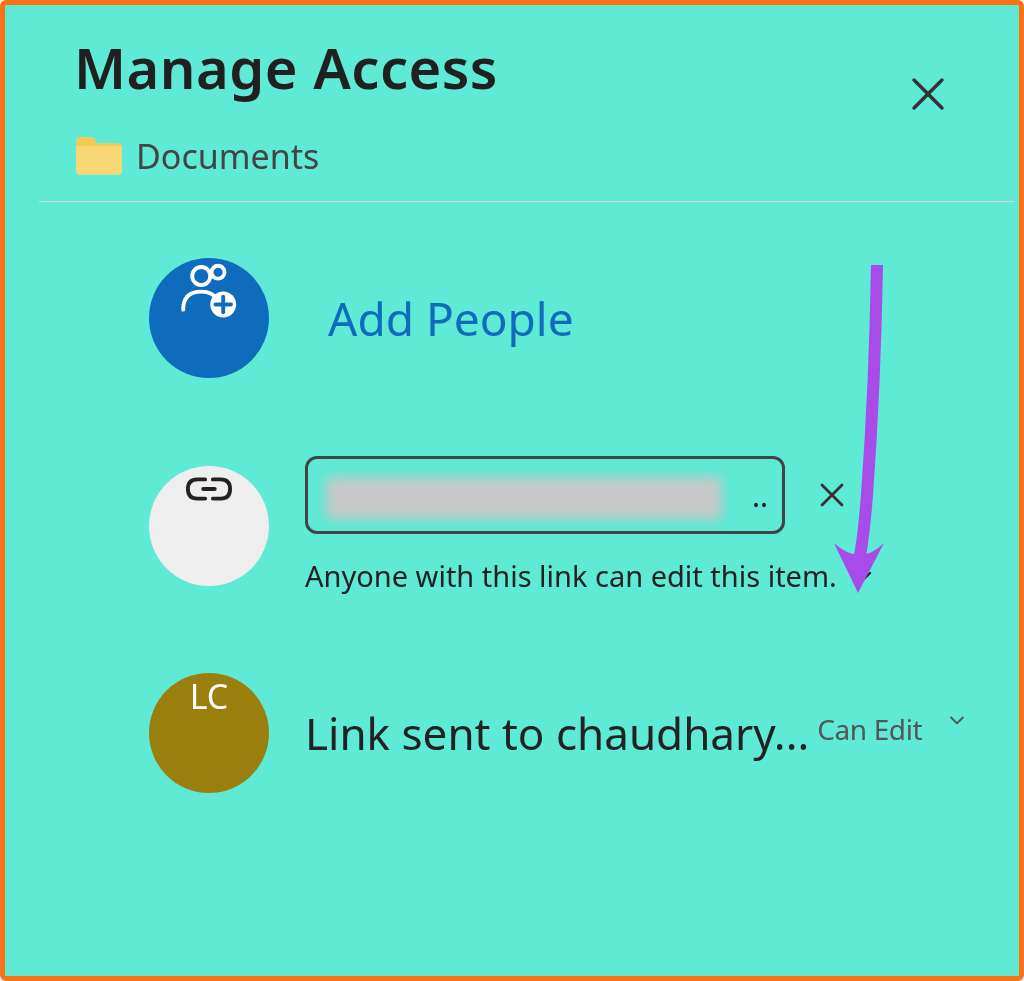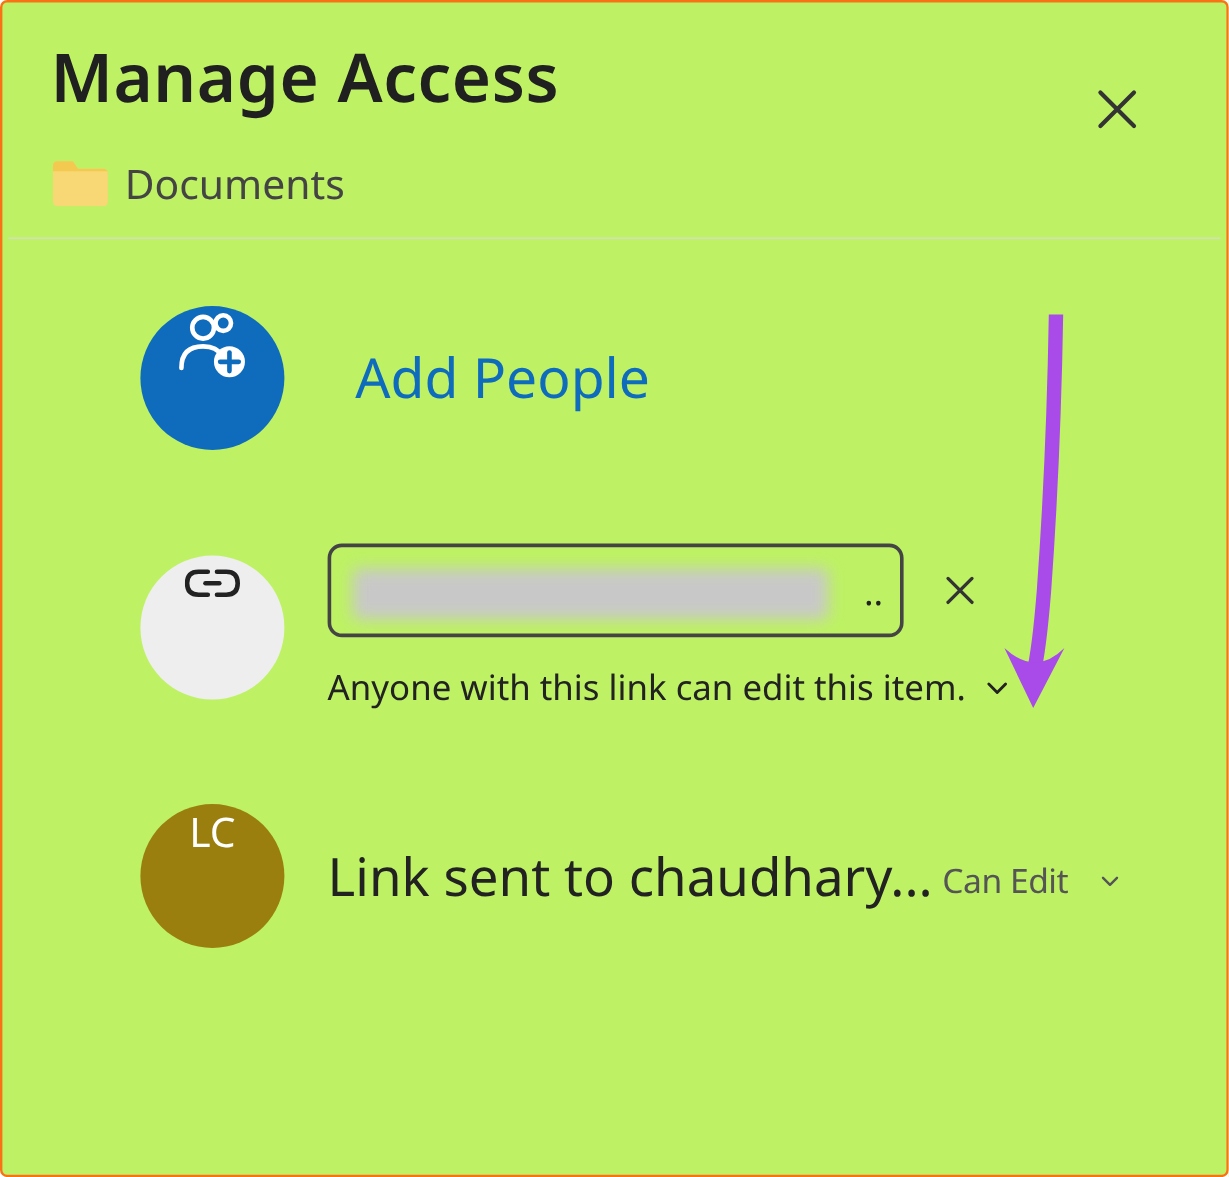--- a/index.html
+++ b/index.html
@@ -5,24 +5,25 @@
   * { box-sizing: border-box; }
   html, body { margin:0; padding:0; }
   body {
     width:1024px; height:981px;
     font-family: "Segoe UI", -apple-system, system-ui, sans-serif;
     background:#ffffff;
     position:relative;
   }
   .frame {
     position:absolute; inset:0;
-    border:2px solid #f97316;
+    border:5px solid #f97316;
     border-radius:6px;
-    background:#bef264;
+    background:#5eead4;
     overflow:hidden;
+    padding-left:29px;
   }
 
   
   .header {
     position:relative;
     padding:24px 40px 0 40px;
   }
   .title {
     font-size:56px;
     font-weight:600;
@@ -137,21 +138,20 @@
     height:44px;
     display:flex;
     align-items:center;
   }
   .email-line .blurred-bar {
     width:430px; height:36px;
   }
   .email-tail { font-size:31px; color:#555; margin-left:-4px; }
   .perm-line {
     display:flex;
-    align-items:center;
     gap:25px;
     font-size:28px;
     color:#555;
     letter-spacing:-0.4px;
     margin-top:7px;
     cursor:pointer;
   }
   .perm-line .chev { width:20px; height:20px; }
 
   

